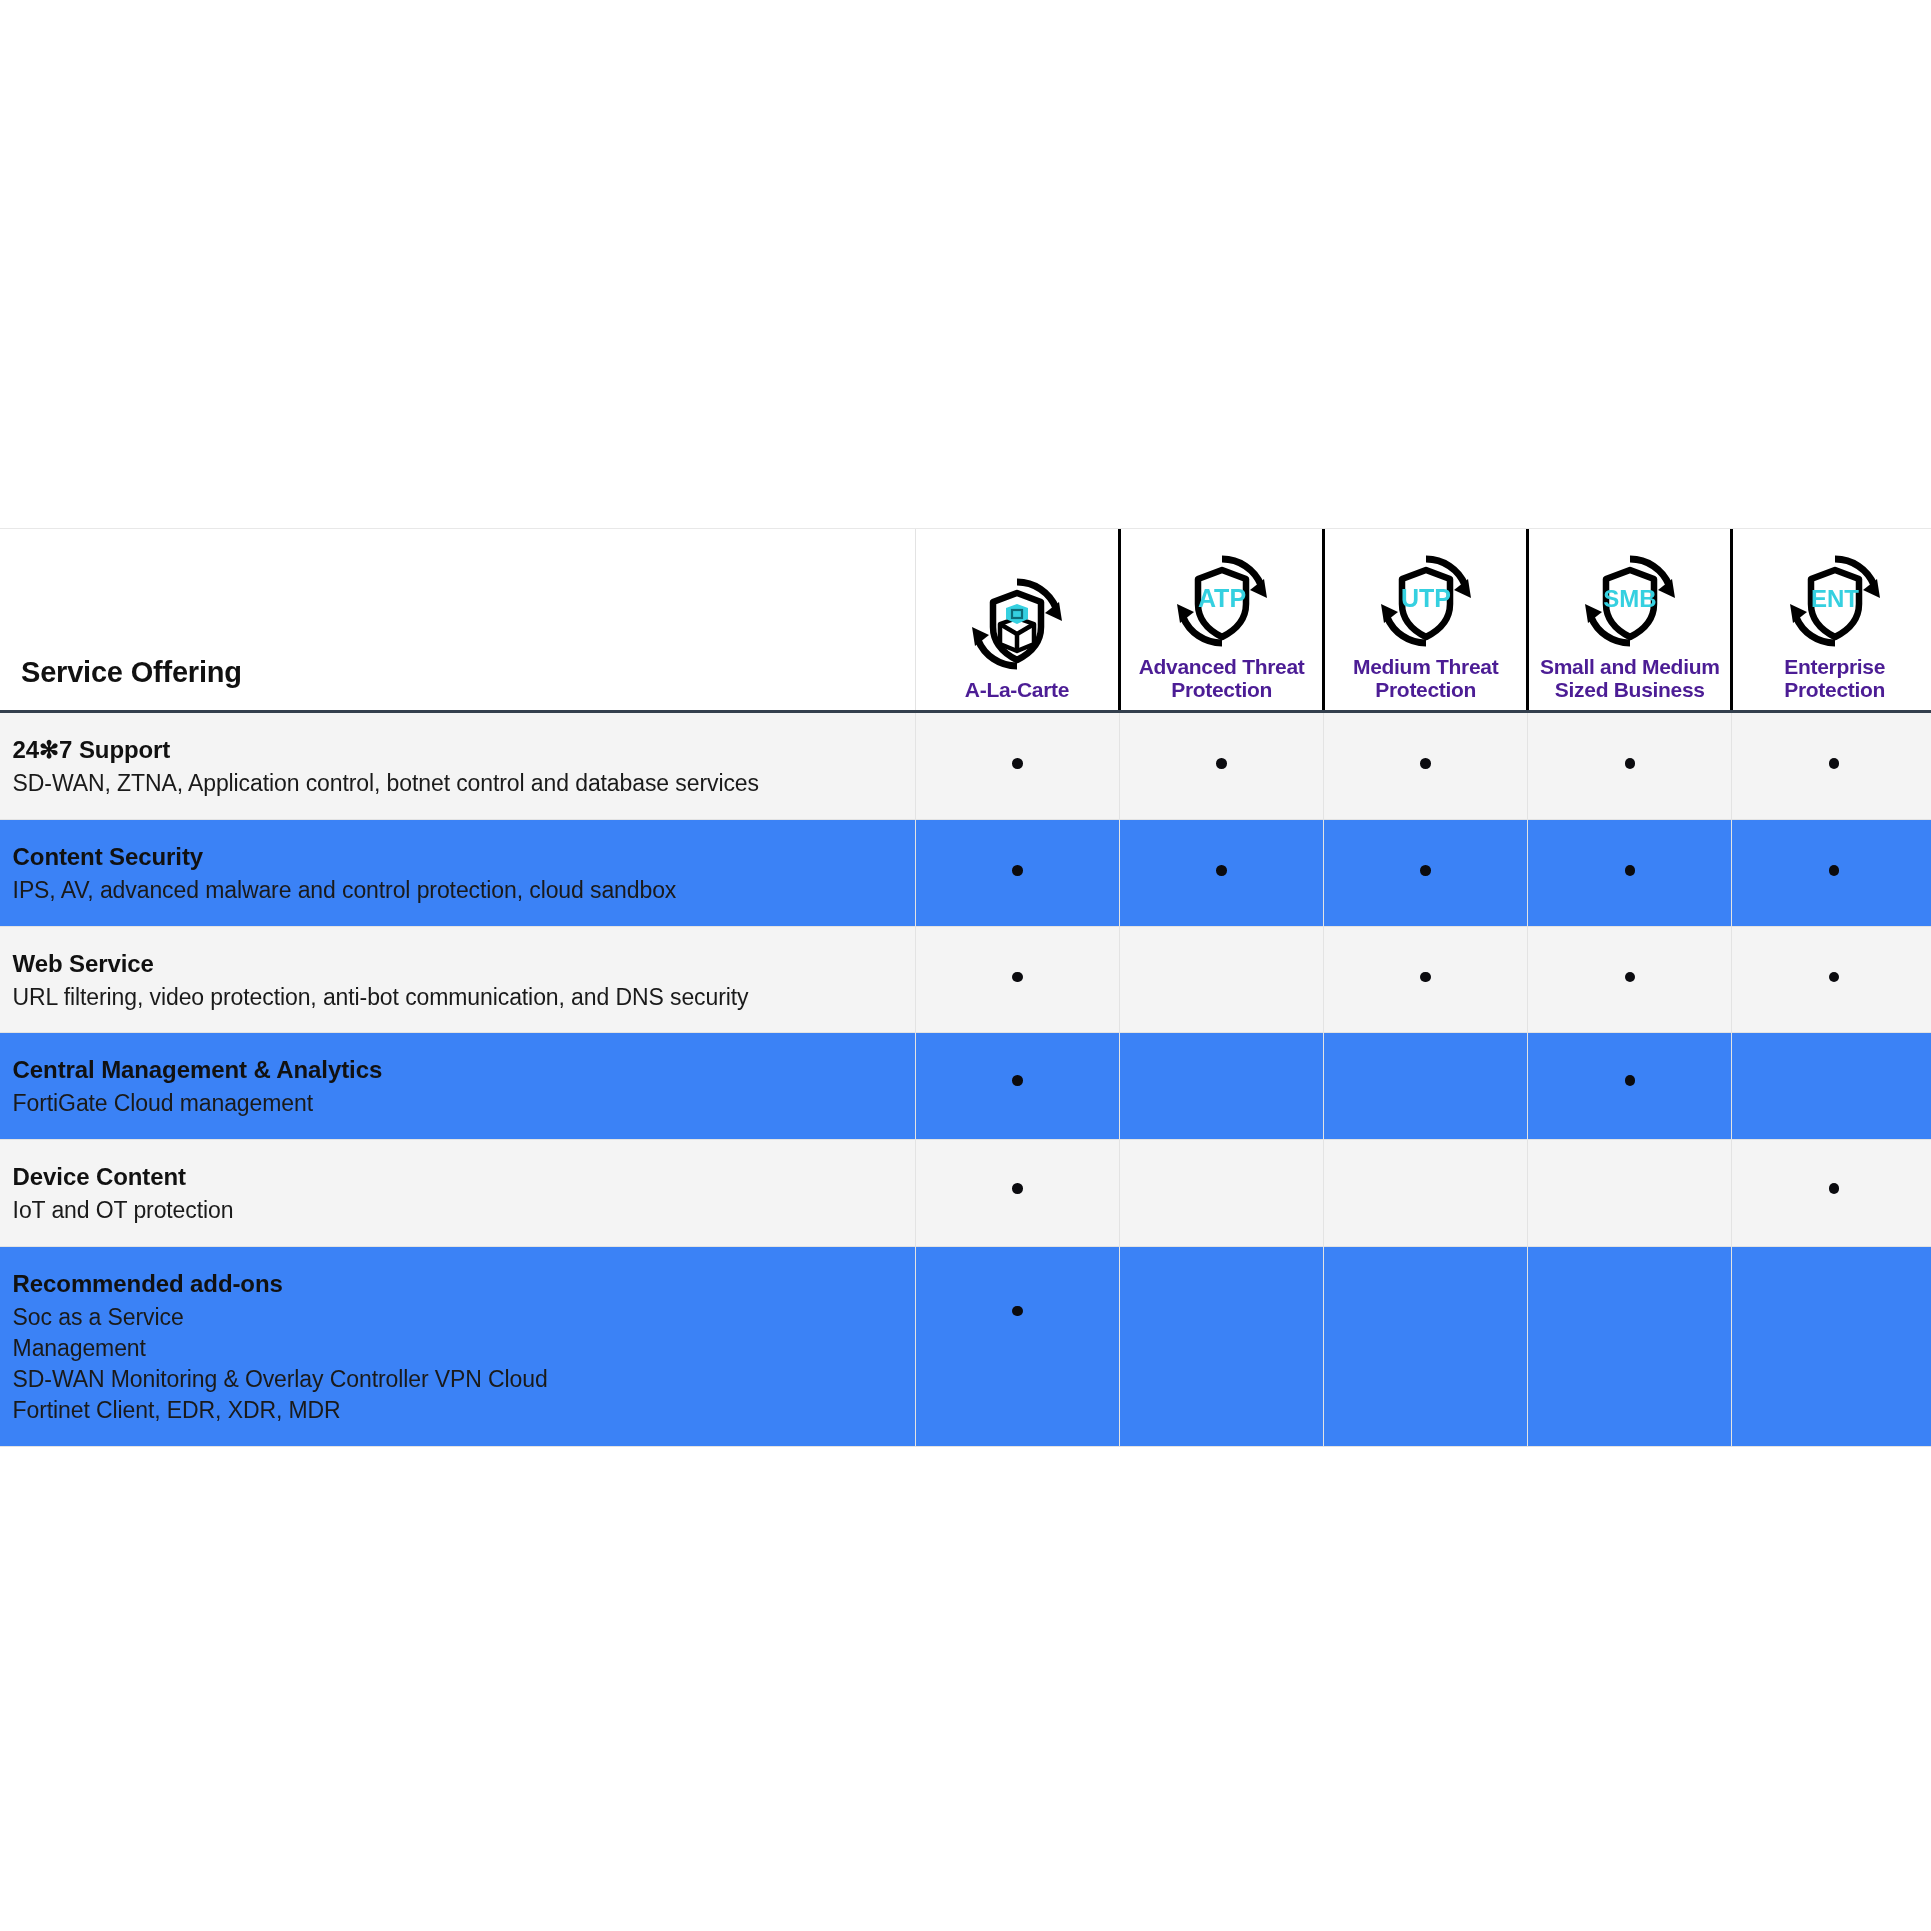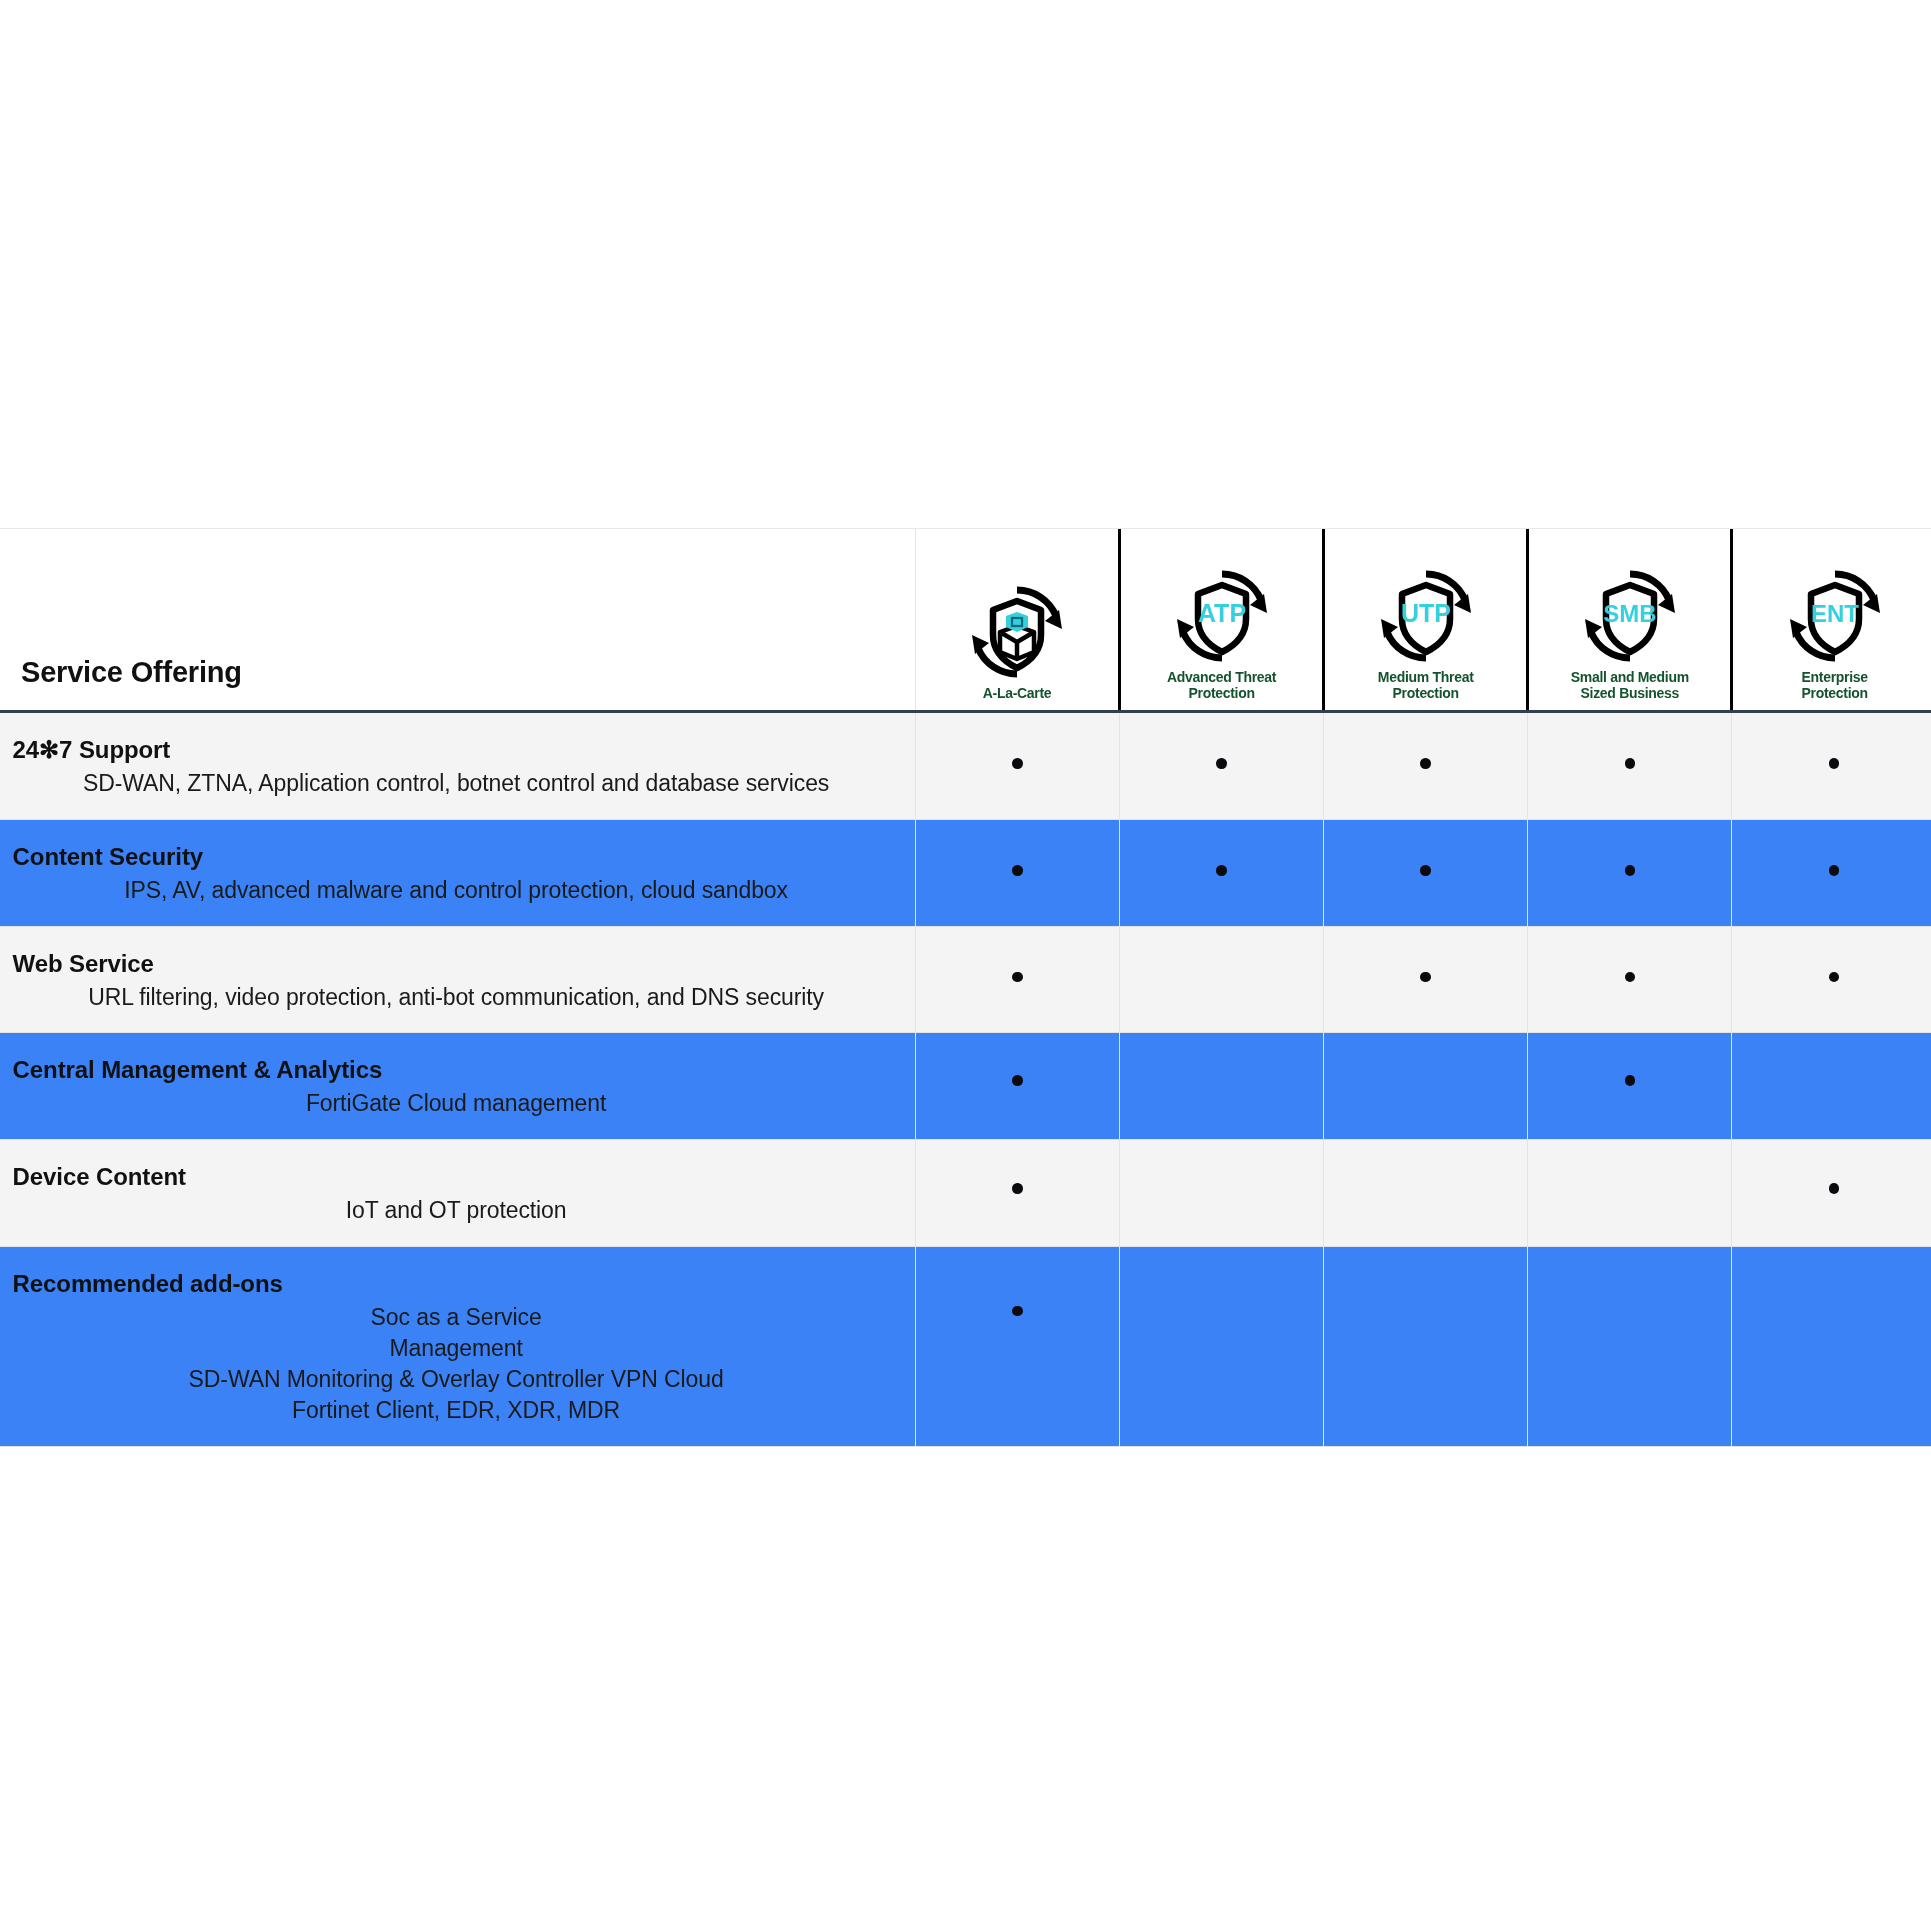--- a/index.html
+++ b/index.html
@@ -78,23 +78,23 @@
 
   .plan-icon {
     display: block;
     margin: 0 auto 3.9px auto;
     width: 100px;
     height: 100px;
   }
 
   .plan-label {
     display: block;
-    font-size: 14px;
+    font-size: 21px;
     font-weight: bold;
-    color: #14532d;
+    color: #4c1d95;
     line-height: 1.12;
     letter-spacing: -0.3px;
     white-space: pre-line;
   }
 
   
   tbody tr td {
     border-right: 1px solid #e3e3e3;
     border-bottom: 1px solid #e3e3e3;
     background: #3b82f6;
@@ -122,21 +122,21 @@
   .svc-desc {
     display: block;
     font-size: 23px;
     font-weight: normal;
     color: #1a1a1a;
     line-height: 1.36;
     letter-spacing: -0.1px;
     margin-top: 2.9px;
   }
 
-  .svc-desc-line { display: block; text-align: center; }
+  .svc-desc-line { display: block; }
 
   td.mark-cell {
     text-align: center;
     position: relative;
   }
 
   .dot {
     display: block;
     position: absolute;
     left: 50%;

